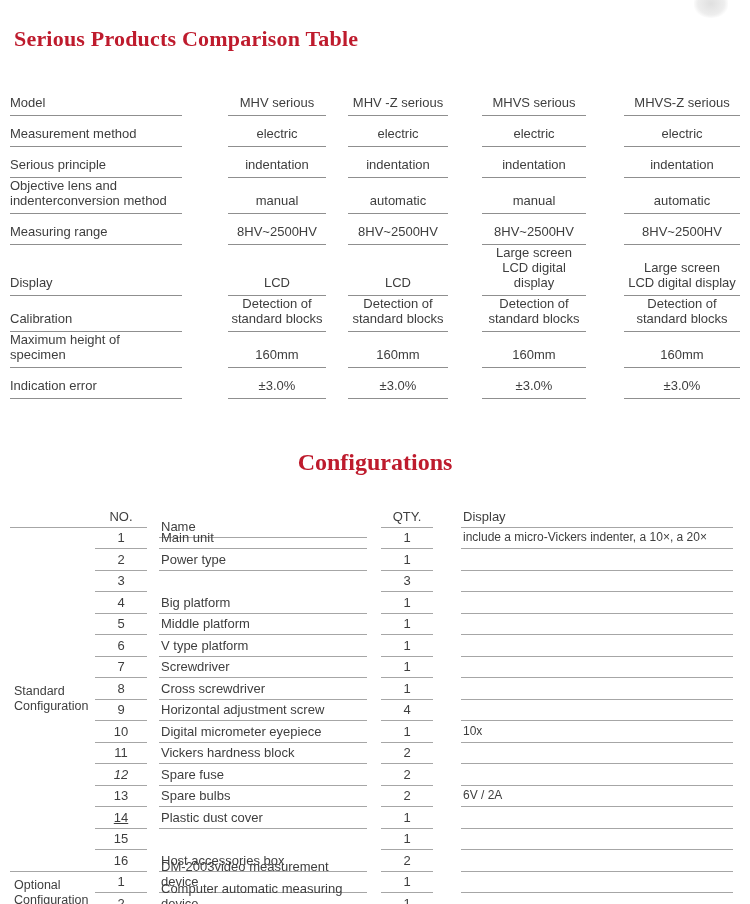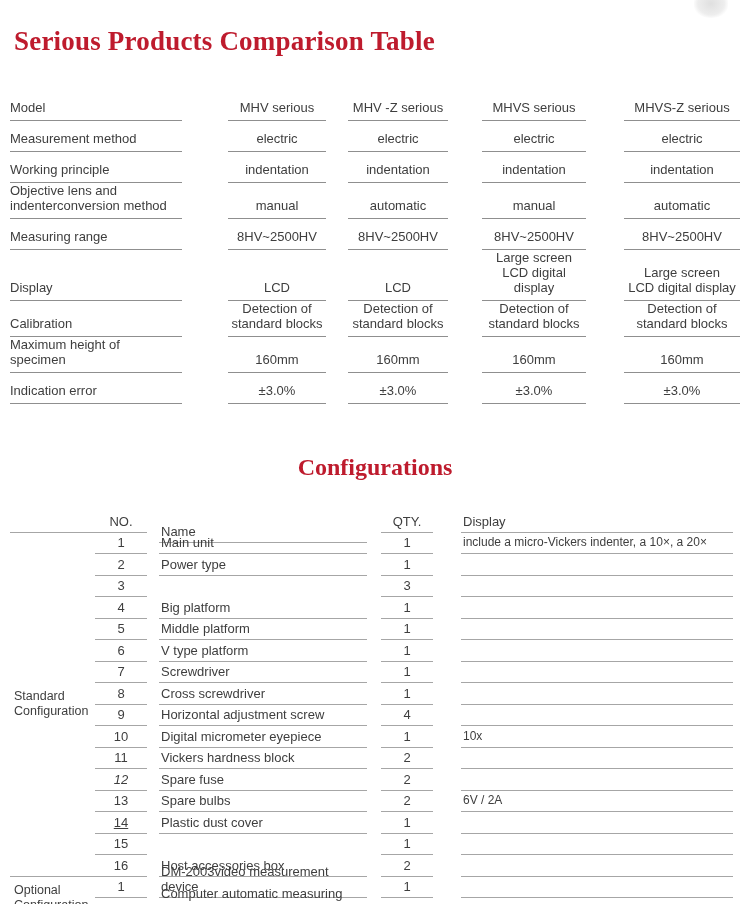--- a/index.html
+++ b/index.html
@@ -16,21 +16,21 @@
     color:var(--text);
   }
   .smudge{
     position:absolute;top:0;right:22px;width:34px;height:18px;
     background:radial-gradient(ellipse at 50% 20%,#b9b9b9 0%,#d8d8d8 55%,transparent 75%);
     opacity:.45;border-radius:0 0 60% 60%;
   }
   .page-title{
     margin:26px 0 0 14px;
     font-family:"Liberation Serif","DejaVu Serif",serif;
-    font-weight:bold;font-size:27px;letter-spacing:.2px;
+    font-weight:bold;font-size:22px;letter-spacing:.2px;
     color:var(--accent);
   }
   .section-title{
     margin:50px 0 0 0;text-align:center;
     font-family:"Liberation Serif","DejaVu Serif",serif;
     font-weight:bold;font-size:24px;
     color:var(--accent);
   }
 
   
@@ -105,21 +105,21 @@
     <div class="comp-cell comp-value">electric</div>
     <div class="comp-spacer"></div>
     <div class="comp-cell comp-value">electric</div>
     <div class="comp-spacer"></div>
     <div class="comp-cell comp-value">electric</div>
     <div class="comp-spacer"></div>
     <div class="comp-cell comp-value">electric</div>
   </div>
 
   <div class="comp-row">
-    <div class="comp-cell comp-label">Working principle</div>
+    <div class="comp-cell comp-label">Serious principle</div>
     <div class="comp-spacer"></div>
     <div class="comp-cell comp-value">indentation</div>
     <div class="comp-spacer"></div>
     <div class="comp-cell comp-value">indentation</div>
     <div class="comp-spacer"></div>
     <div class="comp-cell comp-value">indentation</div>
     <div class="comp-spacer"></div>
     <div class="comp-cell comp-value">indentation</div>
   </div>
 

